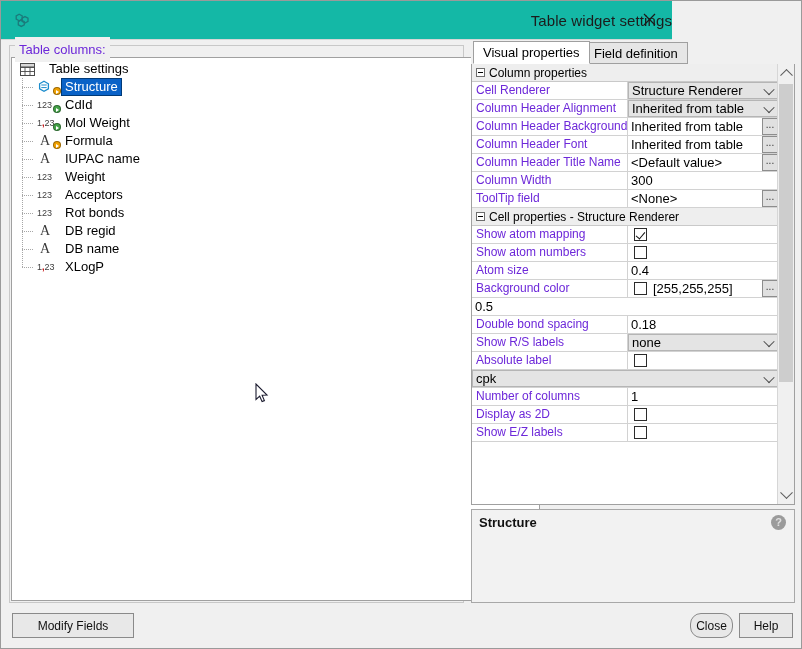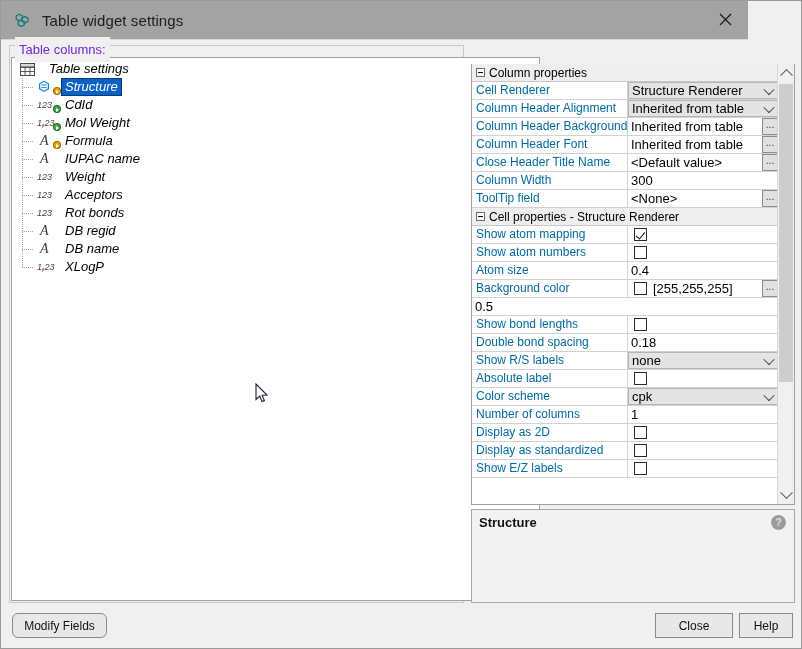--- a/index.html
+++ b/index.html
@@ -16,24 +16,24 @@
     position: relative;
     width: 802px; height: 649px;
     background: #f0f0f0;
     box-sizing: border-box;
     border: 1px solid #9a9a9a;
   }
 
   
   .titlebar {
     position: absolute; left: 0; top: 0;
-    width: 747px; height: 38px;
-    background: #a3a3a3;
+    width: 671px; height: 38px;
+    background: #14b8a6;
     border-bottom: 1px solid #d6d6d6;
-    display: flex; align-items: center;
+    display: flex; align-items: center; justify-content: space-between;
   }
   .title-icon {
     margin-left: 11px; margin-right: 10px;
     width: 20px; height: 20px;
     display: flex; align-items: center; justify-content: center;
   }
   .title-text {
     font-size: 15px;
     color: #1c1c1c;
     letter-spacing: 0.1px;
@@ -65,21 +65,20 @@
     z-index: 3;
   }
   .tree-box {
     position: absolute;
     left: 10px; top: 56px;
     width: 529px; height: 544px;
     box-sizing: border-box;
     background: #ffffff;
     border: 1px solid #a0a0a0;
     overflow: hidden;
-    font-style: italic;
   }
   .tree-inner { position: relative; padding: 2px 0 0 0; }
 
   .tree-row {
     display: flex; align-items: center;
     height: 18px;
     padding-left: 8px;
     white-space: nowrap;
     font-size: 13px;
     color: #000;
@@ -202,21 +201,21 @@
     content:''; position:absolute; left:1px; top:3px; width:5px; height:1px; background:#000;
   }
   .gname {
     width: 156px; flex: 0 0 156px;
     padding-left: 4px;
     font-size: 12px;
     line-height: 17px;
     border-right: 1px solid #d2d2d2;
     box-sizing: border-box;
     overflow: hidden; white-space: nowrap;
-    color: #0369a1;
+    color: #6d28d9;
   }
   .gval {
     flex: 1 1 auto; position: relative;
     display: flex; align-items: center;
     padding-left: 3px;
     font-size: 13px;
     line-height: 17px;
     overflow: hidden; white-space: nowrap;
     box-sizing: border-box;
   }
@@ -320,22 +319,22 @@
     position: absolute;
     height: 25px;
     box-sizing: border-box;
     background: #e8e8e8;
     border: 1px solid #8a8a8a;
     font-size: 12px;
     color: #111;
     display: flex; align-items: center; justify-content: center;
     cursor: default;
   }
-  #btn-modify { left: 11px; top: 8px; width: 95px; border-radius: 6px; }
-  #btn-close  { right: 68px; top: 8px; width: 78px; }
+  #btn-modify { left: 11px; top: 8px; width: 122px; }
+  #btn-close  { right: 68px; top: 8px; width: 43px; border-radius: 11px; }
   #btn-help   { right: 8px;  top: 8px; width: 54px; }
 
   
   .cursor { position: absolute; left: 254px; top: 382px; pointer-events: none; }
 </style>
 </head>
 <body>
 
 <div id="app">
 
@@ -454,20 +453,28 @@
           <span class="icon-cell">
             <span class="type-txt" style="margin-left: 1px;">1<span class="comma">,</span>23</span>
           </span>
           <span class="node-label">XLogP</span>
         </div>
       </div>
   </div>
 
   <div class="right-panel">
 
+    <div class="tabstrip">
+      <div class="tab active" style="left:2px;">
+        <span>Visual properties</span>
+      </div>
+      <div class="tab" style="left:113px;">
+        <span>Field definition</span>
+      </div>
+    </div>
 
     <div class="grid-wrap">
       <div class="grid" id="prop-grid">
           <div class="grow cat">
             <span class="expander"></span>
             <span>Column properties</span>
           </div>
           <div class="grow">
             <div class="gname">Cell Renderer</div>
             <div class="gval combo">
@@ -490,21 +497,21 @@
             </div>
           </div>
           <div class="grow">
             <div class="gname">Column Header Font</div>
             <div class="gval">
               <span>Inherited from table</span>
               <span class="ellipsis-btn">...</span>
             </div>
           </div>
           <div class="grow">
-            <div class="gname">Close Header Title Name</div>
+            <div class="gname">Column Header Title Name</div>
             <div class="gval">
               <span>&lt;Default value&gt;</span>
               <span class="ellipsis-btn">...</span>
             </div>
           </div>
           <div class="grow">
             <div class="gname">Column Width</div>
             <div class="gval">
               <span>300</span>
             </div>
@@ -542,26 +549,20 @@
             <div class="gname">Background color</div>
             <div class="gval">
               <span class="swatch" style="background: rgb(255, 255, 255);"></span>
               <span>[255,255,255]</span>
               <span class="ellipsis-btn">...</span>
             </div>
           </div>
           <div class="grow">
             <div class="gval">
               <span>0.5</span>
-            </div>
-          </div>
-          <div class="grow">
-            <div class="gname">Show bond lengths</div>
-            <div class="gval">
-              <span class="cbx"></span>
             </div>
           </div>
           <div class="grow">
             <div class="gname">Double bond spacing</div>
             <div class="gval">
               <span>0.18</span>
             </div>
           </div>
           <div class="grow">
             <div class="gname">Show R/S labels</div>
@@ -570,40 +571,33 @@
               <span class="chev"></span>
             </div>
           </div>
           <div class="grow">
             <div class="gname">Absolute label</div>
             <div class="gval">
               <span class="cbx"></span>
             </div>
           </div>
           <div class="grow">
-            <div class="gname">Color scheme</div>
             <div class="gval combo">
               <span>cpk</span>
               <span class="chev"></span>
             </div>
           </div>
           <div class="grow">
             <div class="gname">Number of columns</div>
             <div class="gval">
               <span>1</span>
             </div>
           </div>
           <div class="grow">
             <div class="gname">Display as 2D</div>
-            <div class="gval">
-              <span class="cbx"></span>
-            </div>
-          </div>
-          <div class="grow">
-            <div class="gname">Display as standardized</div>
             <div class="gval">
               <span class="cbx"></span>
             </div>
           </div>
           <div class="grow">
             <div class="gname">Show E/Z labels</div>
             <div class="gval">
               <span class="cbx"></span>
             </div>
           </div>

